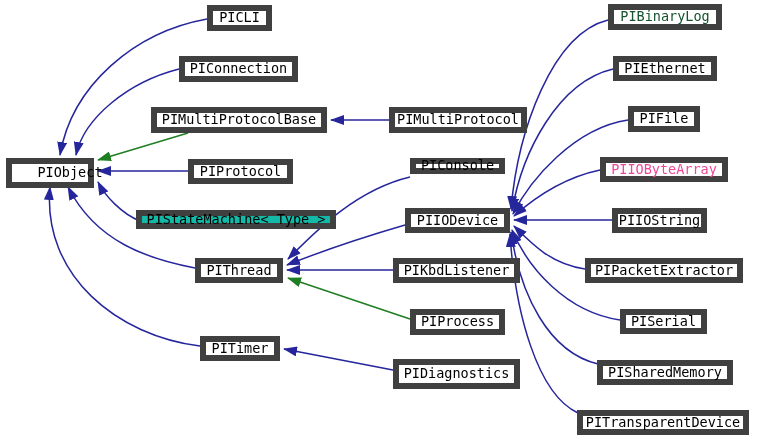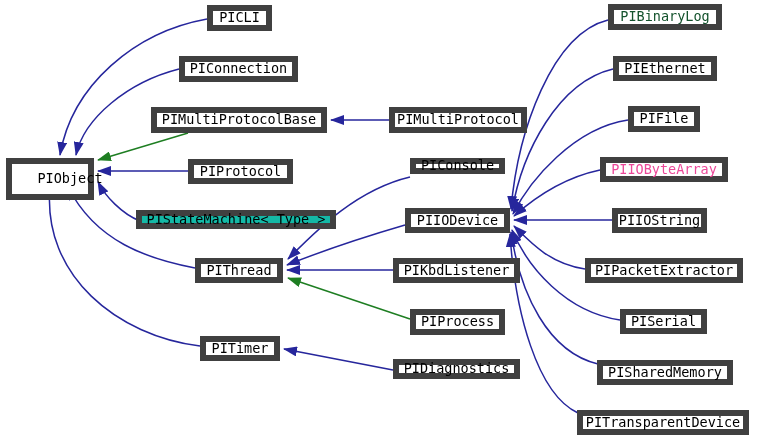--- a/index.html
+++ b/index.html
@@ -76,21 +76,21 @@
         <path class="edge" d="M 628,120 C 574,128 530,180 513,214" stroke="#26269c" marker-end="url(#ah-public)"></path>
         <path class="edge" d="M 600,170 C 562,178 532,200 514,216" stroke="#26269c" marker-end="url(#ah-public)"></path>
         <path class="edge" d="M 612,220 L 514,220" stroke="#26269c" marker-end="url(#ah-public)"></path>
         <path class="edge" d="M 585,269 C 550,264 530,242 514,226" stroke="#26269c" marker-end="url(#ah-public)"></path>
         <path class="edge" d="M 620,320 C 566,312 528,268 512,230" stroke="#26269c" marker-end="url(#ah-public)"></path>
         <path class="edge" d="M 598,364 C 548,352 520,294 511,232" stroke="#26269c" marker-end="url(#ah-public)"></path>
         <path class="edge" d="M 578,413 C 537,394 515,312 510,234" stroke="#26269c" marker-end="url(#ah-public)"></path>
       </g>
   </svg>
   <div>
-      <div class="node" style="left: 6px; top: 158px; width: 88px; height: 42px; border-color: rgb(64, 64, 64); background: rgb(255, 255, 255); padding-left: 40px;">
+      <div class="node" style="left: 6px; top: 158px; width: 88px; height: 30px; border-color: rgb(64, 64, 64); background: rgb(255, 255, 255); padding-left: 40px;">
         <span class="node-label" style="color: rgb(0, 0, 0);">PIObject</span>
       </div>
       <div class="node" style="left: 207px; top: 5px; width: 65px; height: 26px; border-color: rgb(64, 64, 64); background: rgb(255, 255, 255);">
         <span class="node-label" style="color: rgb(0, 0, 0);">PICLI</span>
       </div>
       <div class="node" style="left: 179px; top: 56px; width: 119px; height: 26px; border-color: rgb(64, 64, 64); background: rgb(255, 255, 255);">
         <span class="node-label" style="color: rgb(0, 0, 0);">PIConnection</span>
       </div>
       <div class="node" style="left: 151px; top: 107px; width: 176px; height: 26px; border-color: rgb(64, 64, 64); background: rgb(255, 255, 255);">
         <span class="node-label" style="color: rgb(0, 0, 0);">PIMultiProtocolBase</span>
@@ -115,21 +115,21 @@
       </div>
       <div class="node" style="left: 405px; top: 208px; width: 105px; height: 25px; border-color: rgb(64, 64, 64); background: rgb(255, 255, 255);">
         <span class="node-label" style="color: rgb(0, 0, 0);">PIIODevice</span>
       </div>
       <div class="node" style="left: 393px; top: 258px; width: 127px; height: 25px; border-color: rgb(64, 64, 64); background: rgb(255, 255, 255);">
         <span class="node-label" style="color: rgb(0, 0, 0);">PIKbdListener</span>
       </div>
       <div class="node" style="left: 410px; top: 309px; width: 95px; height: 26px; border-color: rgb(64, 64, 64); background: rgb(255, 255, 255);">
         <span class="node-label" style="color: rgb(0, 0, 0);">PIProcess</span>
       </div>
-      <div class="node" style="left: 393px; top: 359px; width: 127px; height: 20px; border-color: rgb(64, 64, 64); background: rgb(255, 255, 255);">
+      <div class="node" style="left: 393px; top: 359px; width: 127px; height: 30px; border-color: rgb(64, 64, 64); background: rgb(255, 255, 255);">
         <span class="node-label" style="color: rgb(0, 0, 0);">PIDiagnostics</span>
       </div>
       <div class="node" style="left: 608px; top: 4px; width: 114px; height: 26px; border-color: rgb(64, 64, 64); background: rgb(255, 255, 255);">
         <span class="node-label" style="color: #14532d;">PIBinaryLog</span>
       </div>
       <div class="node" style="left: 613px; top: 56px; width: 104px; height: 25px; border-color: rgb(64, 64, 64); background: rgb(255, 255, 255);">
         <span class="node-label" style="color: rgb(0, 0, 0);">PIEthernet</span>
       </div>
       <div class="node" style="left: 628px; top: 106px; width: 72px; height: 26px; border-color: rgb(64, 64, 64); background: rgb(255, 255, 255);">
         <span class="node-label" style="color: rgb(0, 0, 0);">PIFile</span>

